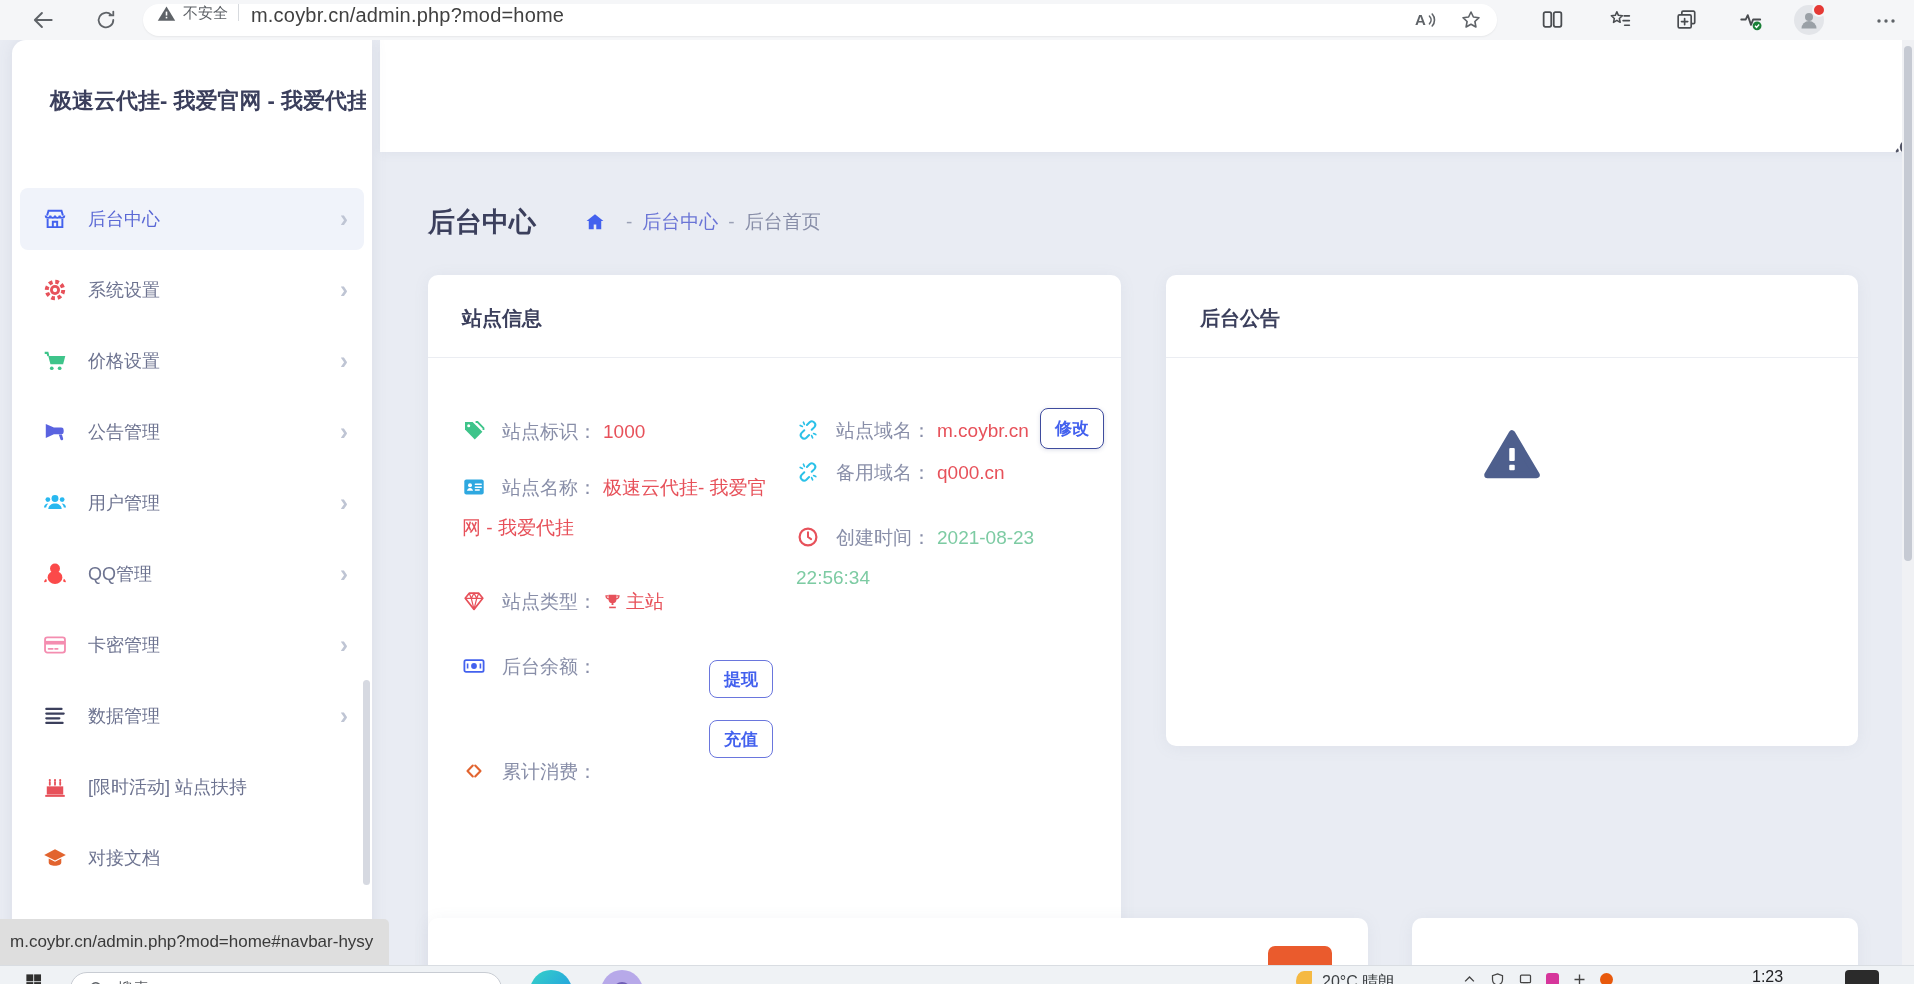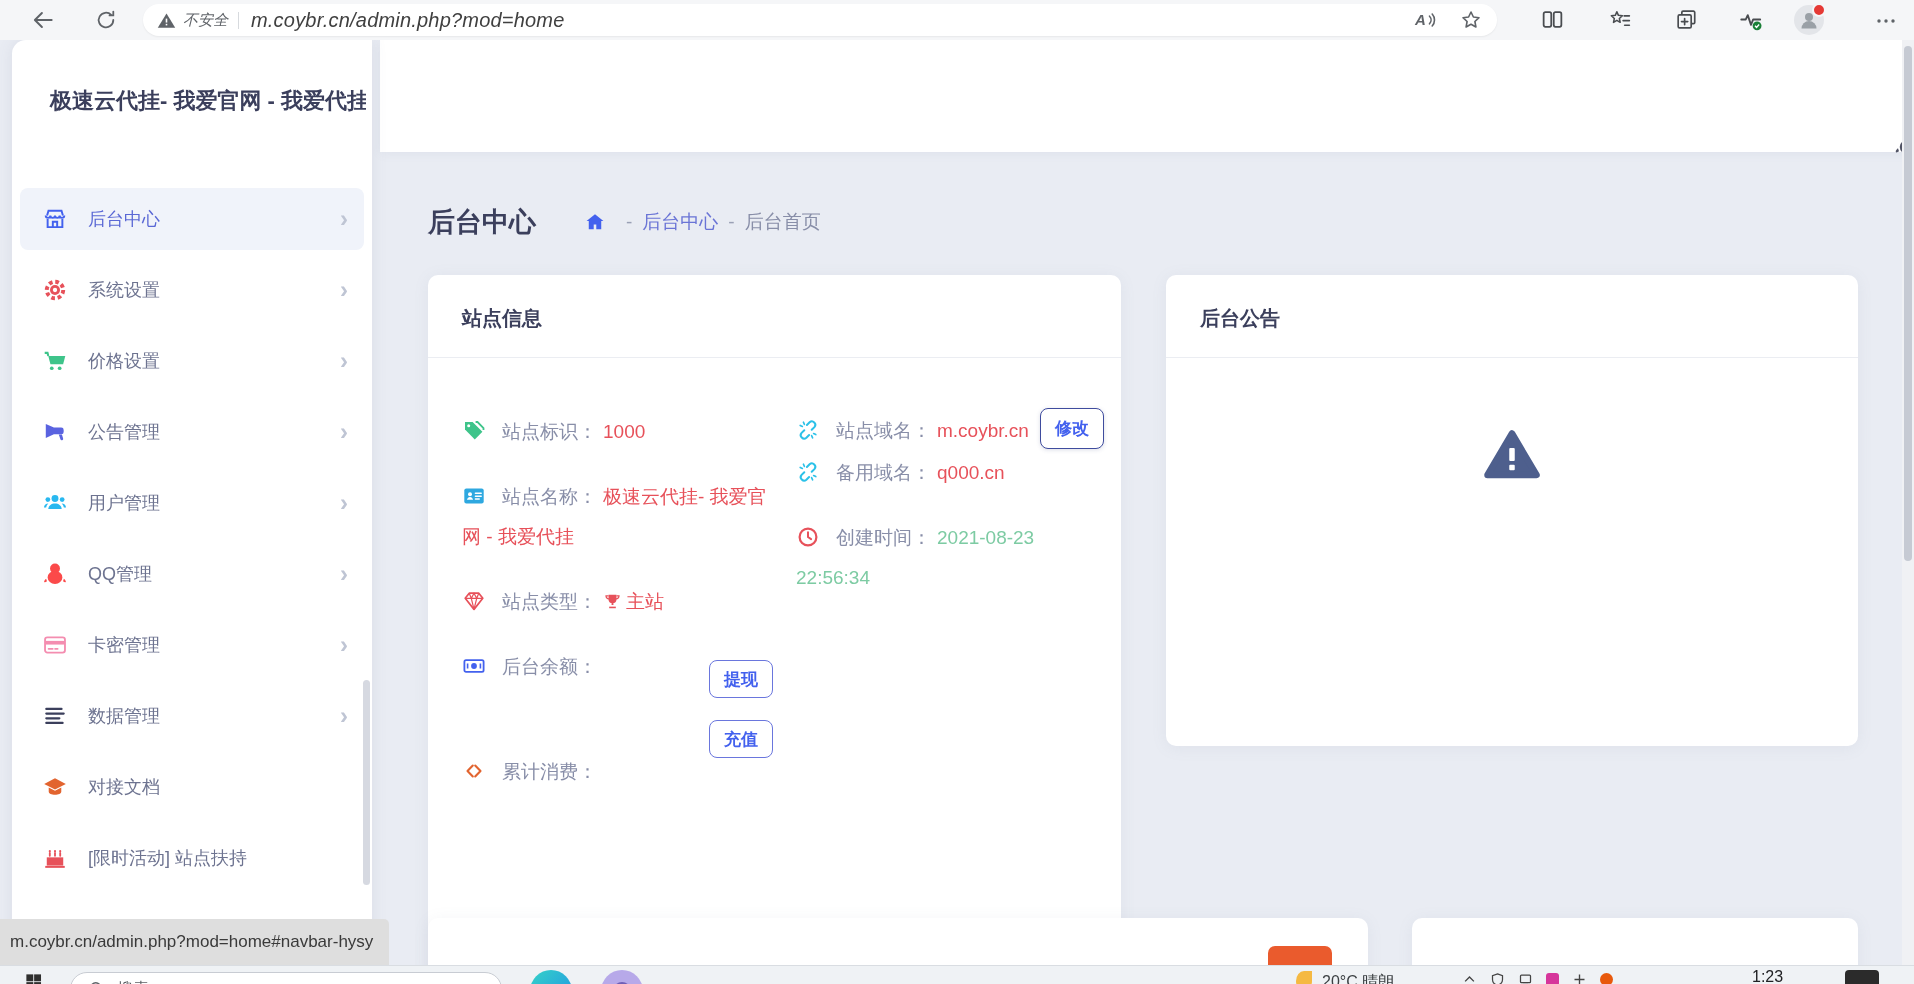--- a/index.html
+++ b/index.html
@@ -7,21 +7,21 @@
     width:1914px;height:984px;position:relative;overflow:hidden;
     background:#e9ecf3;font-family:"Liberation Sans",sans-serif;
     -webkit-font-smoothing:antialiased;
   }
   svg{display:block;}
 
   
   .browser-bar{position:absolute;left:0;top:0;width:1914px;height:40px;background:#f5f6f8;z-index:40;}
   .nav-ic{position:absolute;top:7px;cursor:pointer;}
   .addr{position:absolute;left:143px;top:4px;width:1354px;height:32px;background:#fff;border-radius:16px;
-        display:flex;align-items:center;padding:0 14px;box-sizing:border-box;box-shadow:0 1px 2px rgba(0,0,0,.06);font-style:italic;}
+        display:flex;padding:0 14px;box-sizing:border-box;box-shadow:0 1px 2px rgba(0,0,0,.06);}
   .addr .sec-label{font-size:15px;color:#5f6368;margin:0 10px 0 7px;}
   .addr .divider{width:1px;height:17px;background:#d7dade;margin-right:12px;}
   .addr .url{font-size:20px;color:#404040;letter-spacing:.2px;}
   .addr .pill-right{margin-left:auto;display:flex;align-items:center;gap:22px;}
   .tb-ic{position:absolute;top:7px;cursor:pointer;}
   .profile-wrap{position:absolute;left:1794px;top:5px;width:30px;height:30px;border-radius:50%;background:#e3e5e9;
         display:flex;align-items:center;justify-content:center;}
   .profile-dot{position:absolute;right:-2px;top:-2px;width:10px;height:10px;border-radius:50%;background:#e53935;border:2px solid #f5f6f8;}
 
   
@@ -62,21 +62,21 @@
   .irow .ric svg{width:24px;height:24px;display:inline-block;}
   .irow .vic{width:19px;height:19px;vertical-align:-3px;margin-right:4px;color:#e7515a;}
   .irow .vic svg{width:19px;height:19px;}
   .rlab{color:#888ea8;margin-right:6px;}
   .rval{color:#e7515a;}
   .rval.green{color:#7dcba3;}
   .rval.amount{font-weight:bold;font-size:20px;}
   .rsuf{color:#888ea8;}
   .rv2{display:block;}
   .L0{left:34px;width:318px;top:137px;}
-  .L1{left:34px;width:318px;top:202px;}
+  .L1{left:34px;width:318px;top:193px;}
   .L2{left:34px;width:318px;top:307px;}
   .L3{left:34px;width:318px;top:372px;}
   .L4{left:34px;width:318px;top:477px;}
   .R0{left:368px;width:322px;top:136px;}
   .R1{left:368px;width:322px;top:178px;}
   .R2{left:368px;width:300px;top:243px;}
 
   .btn-outline{position:absolute;background:#fff;border:1px solid #6a76dd;border-radius:8px;color:#4361ee;
         font-weight:bold;font-size:17px;font-family:inherit;cursor:pointer;padding:0;}
   #btn-modify{left:612px;top:133px;width:64px;height:41px;border-color:#3f4c9e;box-shadow:0 1px 4px rgba(60,70,130,.18);z-index:3;}
@@ -290,41 +290,41 @@
       <div class="mi">
         <span class="mic" style="color:#3b3f5c">
           <svg width="100%" height="100%" viewBox="0 0 24 24">
             <path d="M4 5.5h14M4 9.8h16M4 14.1h12M4 18.4h15" stroke="currentColor" stroke-width="2.1" stroke-linecap="round"></path>
           </svg>
         </span>
         <span class="mil">数据管理</span>
         <span class="mchev">›</span>
       </div>
       <div class="mi">
-        <span class="mic" style="color:#e2642f">
-          <svg width="100%" height="100%" viewBox="0 0 24 24">
-            <path d="M12 4 2 9.2l10 5.2 10-5.2z" fill="currentColor"></path>
-            <path d="M6.2 12.5v3.9c0 1.5 2.6 2.8 5.8 2.8s5.8-1.3 5.8-2.8v-3.9l-5.8 3z" fill="currentColor"></path>
-          </svg>
-        </span>
-        <span class="mil">对接文档</span>
-        <span class="mchev"></span>
-      </div>
-      <div class="mi">
         <span class="mic" style="color:#e7515a">
           <svg width="100%" height="100%" viewBox="0 0 24 24">
             <path d="M7.2 7.4V10M12 7.4V10M16.8 7.4V10" stroke="currentColor" stroke-width="1.7" stroke-linecap="round"></path>
             <circle cx="7.2" cy="5.7" r="1" fill="currentColor"></circle>
             <circle cx="12" cy="5.7" r="1" fill="currentColor"></circle>
             <circle cx="16.8" cy="5.7" r="1" fill="currentColor"></circle>
             <path d="M4.4 11.4h15.2V19H4.4z" fill="currentColor"></path>
             <path d="M3 20.2h18" stroke="currentColor" stroke-width="1.8"></path>
           </svg>
         </span>
         <span class="mil">[限时活动] 站点扶持</span>
+        <span class="mchev"></span>
+      </div>
+      <div class="mi">
+        <span class="mic" style="color:#e2642f">
+          <svg width="100%" height="100%" viewBox="0 0 24 24">
+            <path d="M12 4 2 9.2l10 5.2 10-5.2z" fill="currentColor"></path>
+            <path d="M6.2 12.5v3.9c0 1.5 2.6 2.8 5.8 2.8s5.8-1.3 5.8-2.8v-3.9l-5.8 3z" fill="currentColor"></path>
+          </svg>
+        </span>
+        <span class="mil">对接文档</span>
         <span class="mchev"></span>
       </div>
     </div>
   <div class="sb-scroll"></div>
 </div>
 
 <div class="page-head">
   <div class="page-title">后台中心</div>
   <div class="crumbs">
     <span class="c-home">

